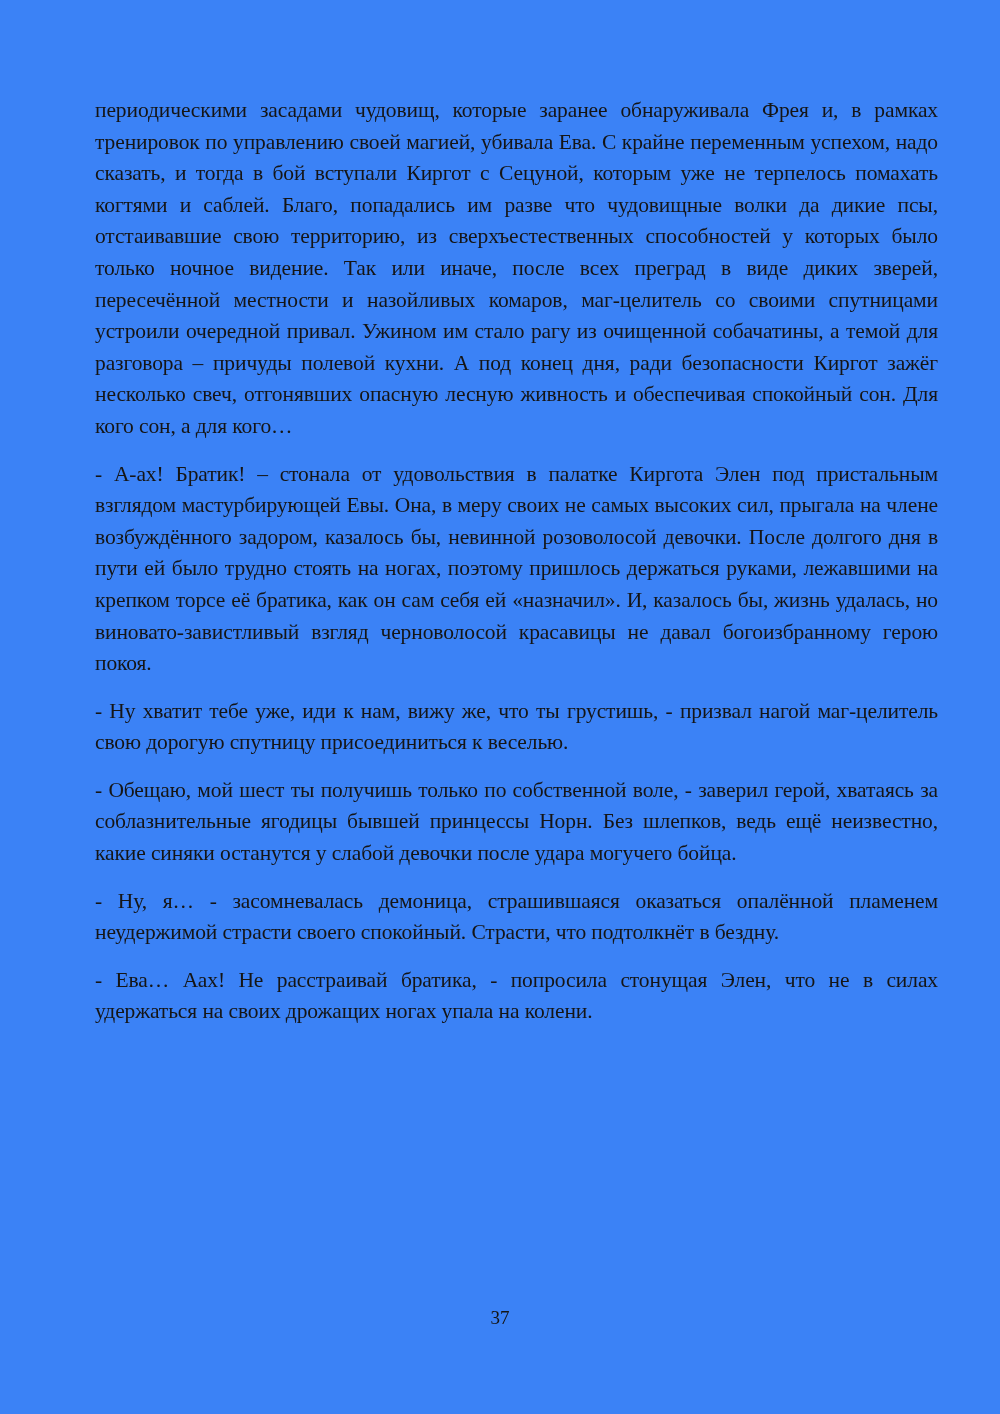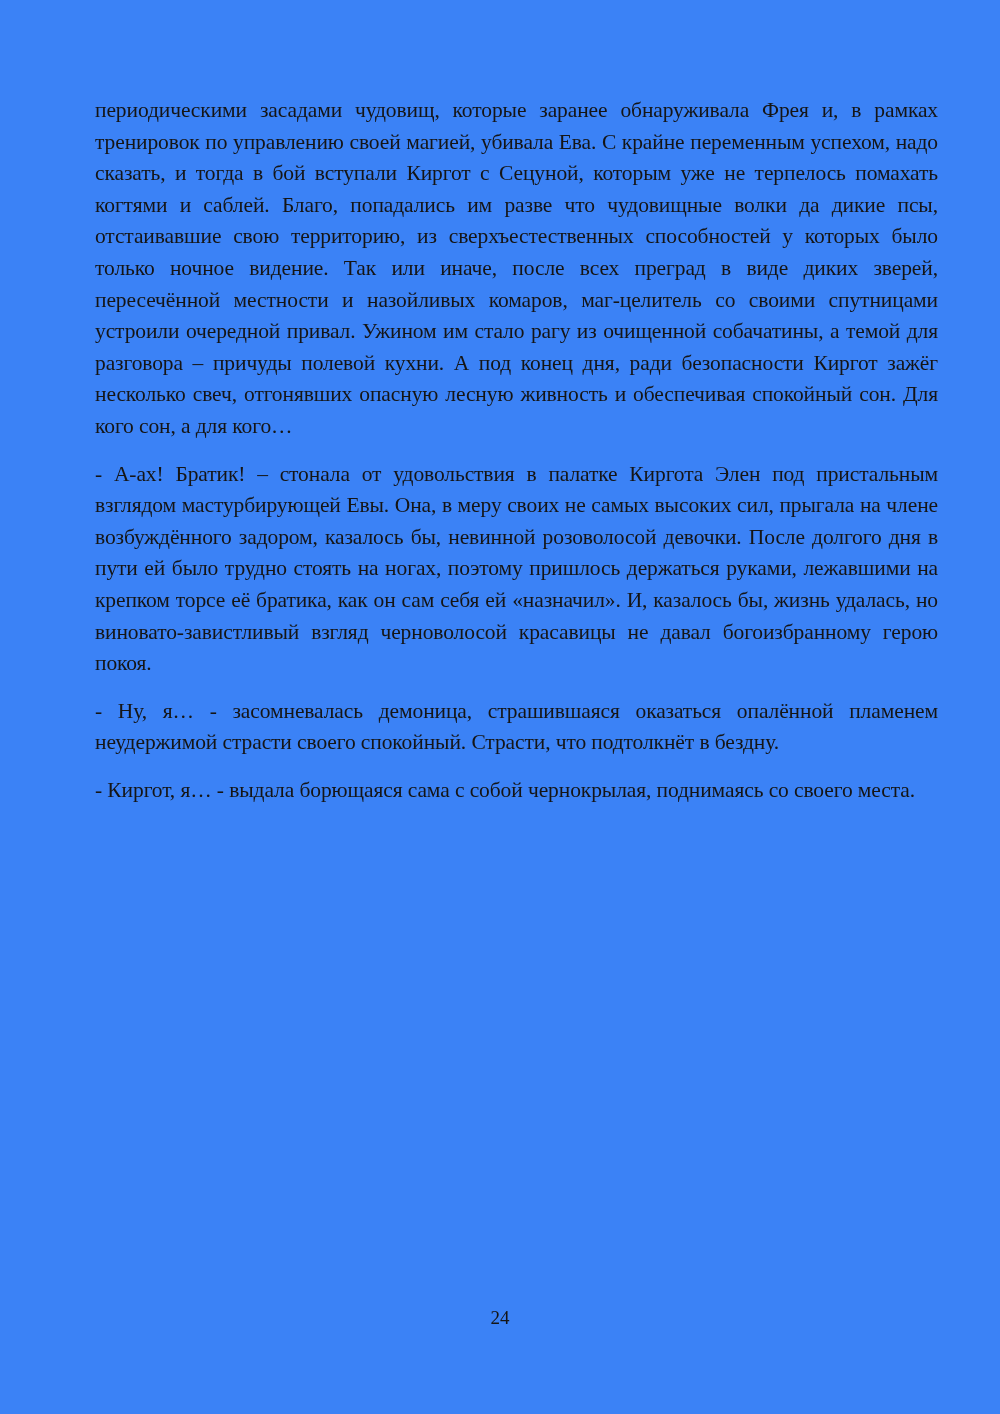--- a/index.html
+++ b/index.html
@@ -41,17 +41,19 @@
     color: #151515;
   }
 </style>
 </head>
 <body>
 
 <div class="page">
   <div class="text-block">
     <p>периодическими засадами чудовищ, которые заранее обнаруживала Фрея и, в рамках тренировок по управлению своей магией, убивала Ева. С крайне переменным успехом, надо сказать, и тогда в бой вступали Киргот с Сецуной, которым уже не терпелось помахать когтями и саблей. Благо, попадались им разве что чудовищные волки да дикие псы, отстаивавшие свою территорию, из сверхъестественных способностей у которых было только ночное видение. Так или иначе, после всех преград в виде диких зверей, пересечённой местности и назойливых комаров, маг-целитель со своими спутницами устроили очередной привал. Ужином им стало рагу из очищенной собачатины, а темой для разговора – причуды полевой кухни. А под конец дня, ради безопасности Киргот зажёг несколько свеч, отгонявших опасную лесную живность и обеспечивая спокойный сон. Для кого сон, а для кого…</p>
     <p>- А-ах! Братик! – стонала от удовольствия в палатке Киргота Элен под пристальным взглядом мастурбирующей Евы. Она, в меру своих не самых высоких сил, прыгала на члене возбуждённого задором, казалось бы, невинной розоволосой девочки. После долгого дня в пути ей было трудно стоять на ногах, поэтому пришлось держаться руками, лежавшими на крепком торсе её братика, как он сам себя ей «назначил». И, казалось бы, жизнь удалась, но виновато-завистливый взгляд черноволосой красавицы не давал богоизбранному герою покоя.</p>
+    <p>- Ну хватит тебе уже, иди к нам, вижу же, что ты грустишь, - призвал нагой маг-целитель свою дорогую спутницу присоединиться к веселью.</p>
+    <p>- Обещаю, мой шест ты получишь только по собственной воле, - заверил герой, хватаясь за соблазнительные ягодицы бывшей принцессы Норн. Без шлепков, ведь ещё неизвестно, какие синяки останутся у слабой девочки после удара могучего бойца.</p>
     <p>- Ну, я… - засомневалась демоница, страшившаяся оказаться опалённой пламенем неудержимой страсти своего спокойный. Страсти, что подтолкнёт в бездну.</p>
-    <p>- Киргот, я… - выдала борющаяся сама с собой чернокрылая, поднимаясь со своего места.</p>
+    <p>- Ева… Аах! Не расстраивай братика, - попросила стонущая Элен, что не в силах удержаться на своих дрожащих ногах упала на колени.</p>
   </div>
-  <div class="page-number">24</div>
+  <div class="page-number">37</div>
 </div>
 
 </body></html>

